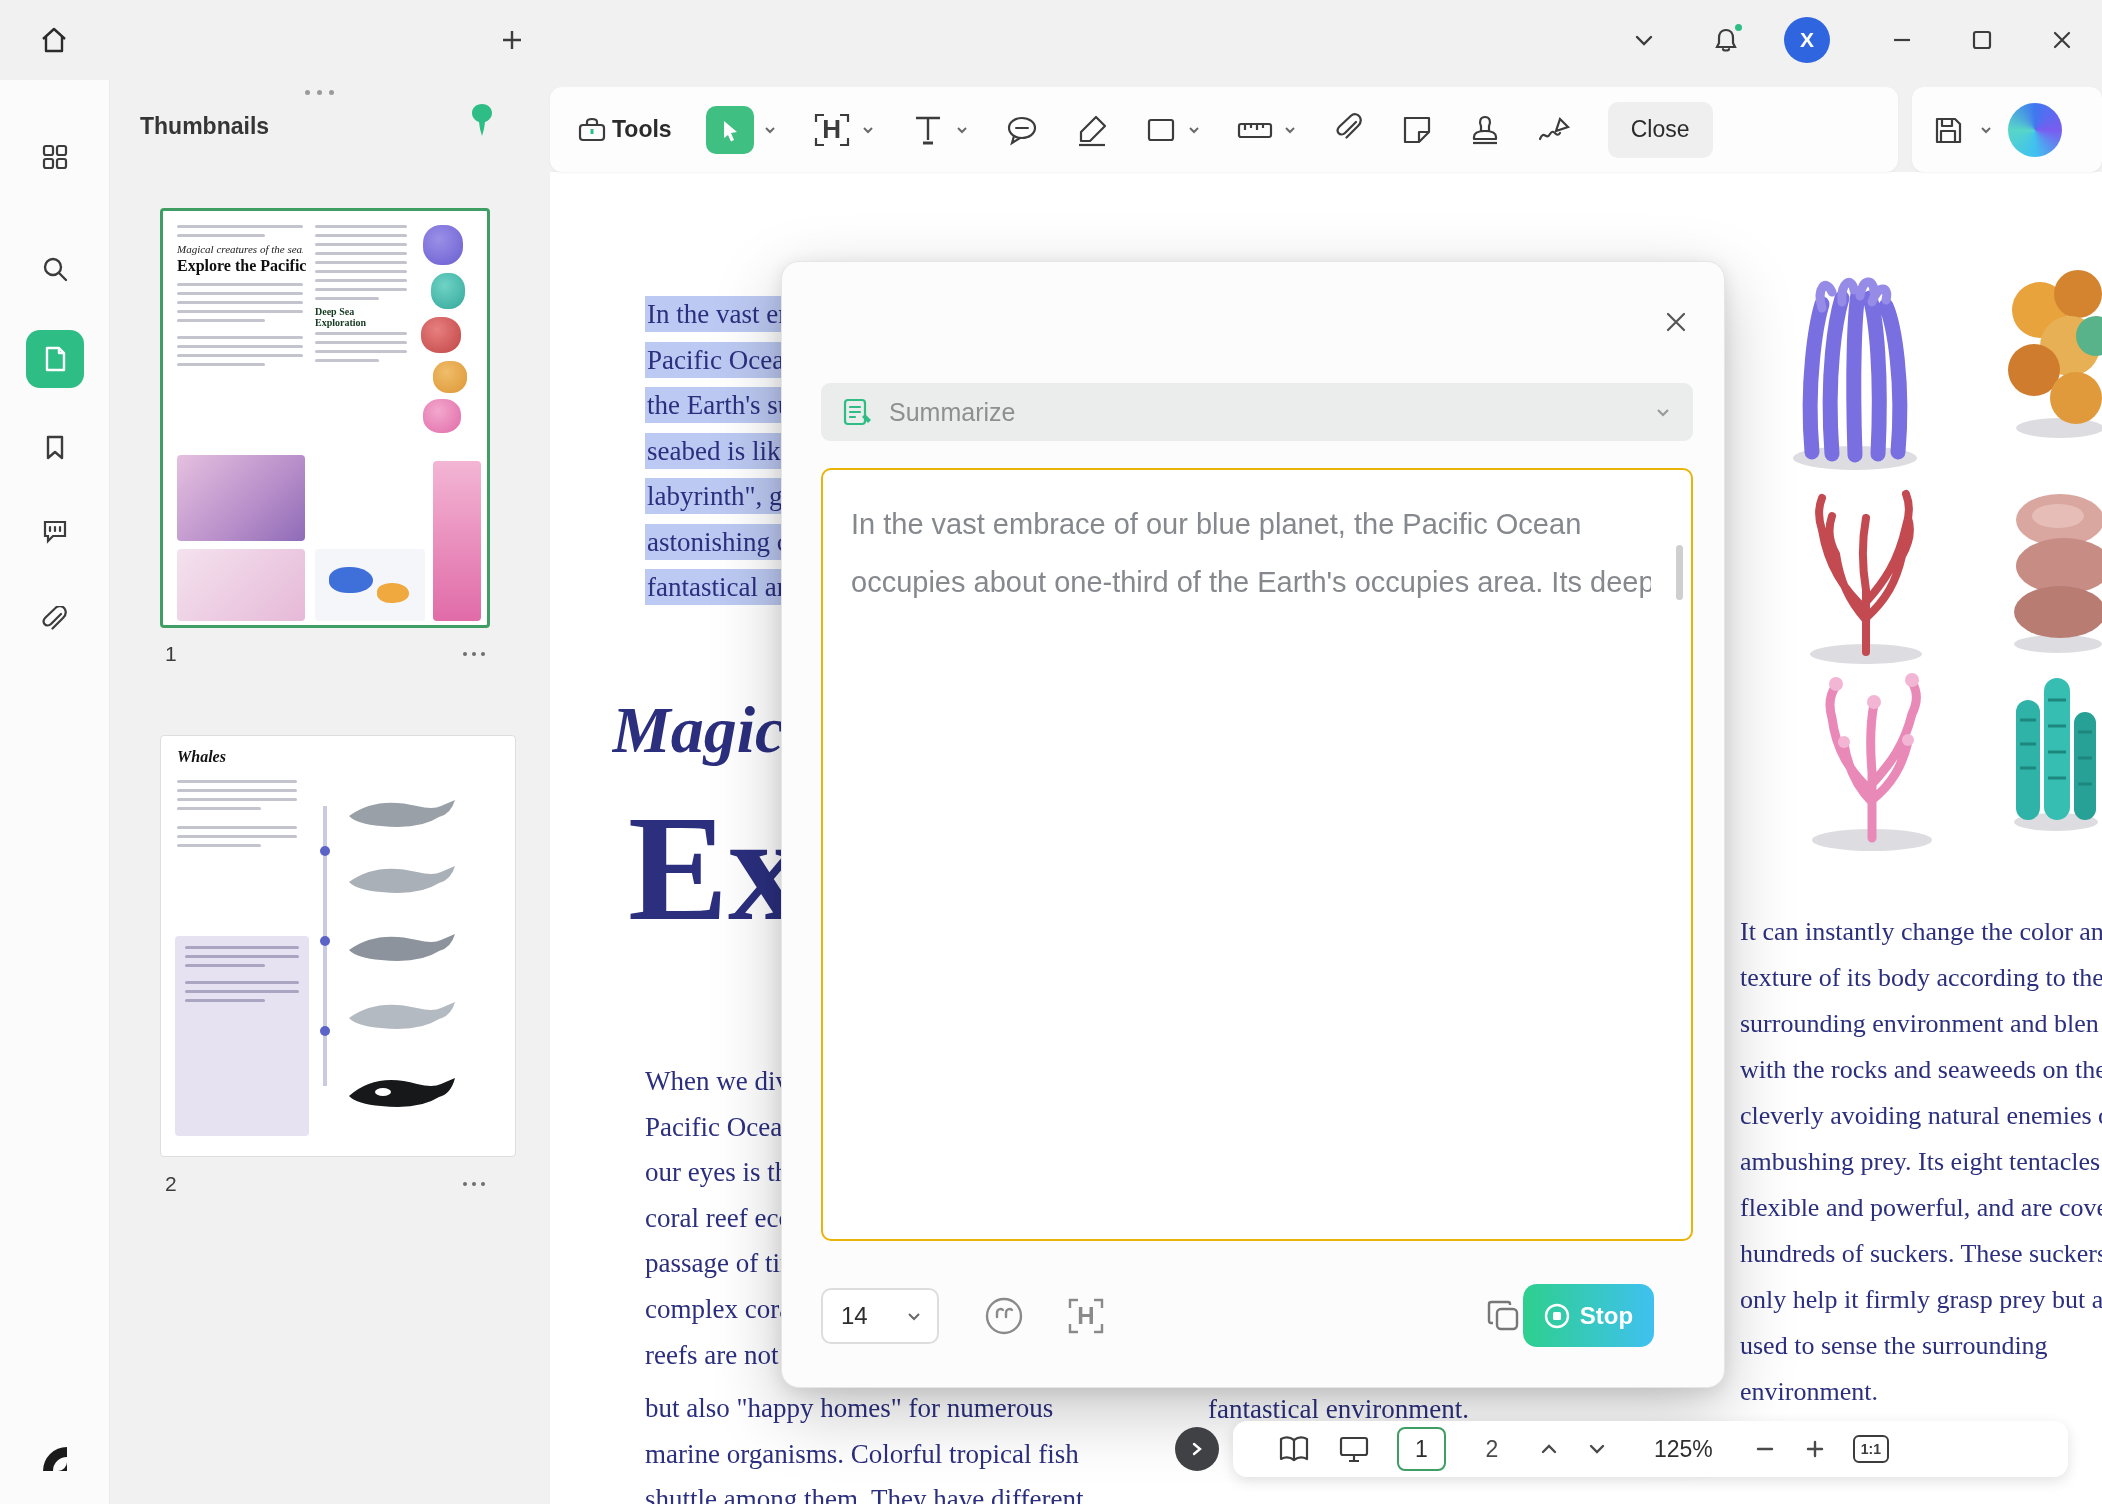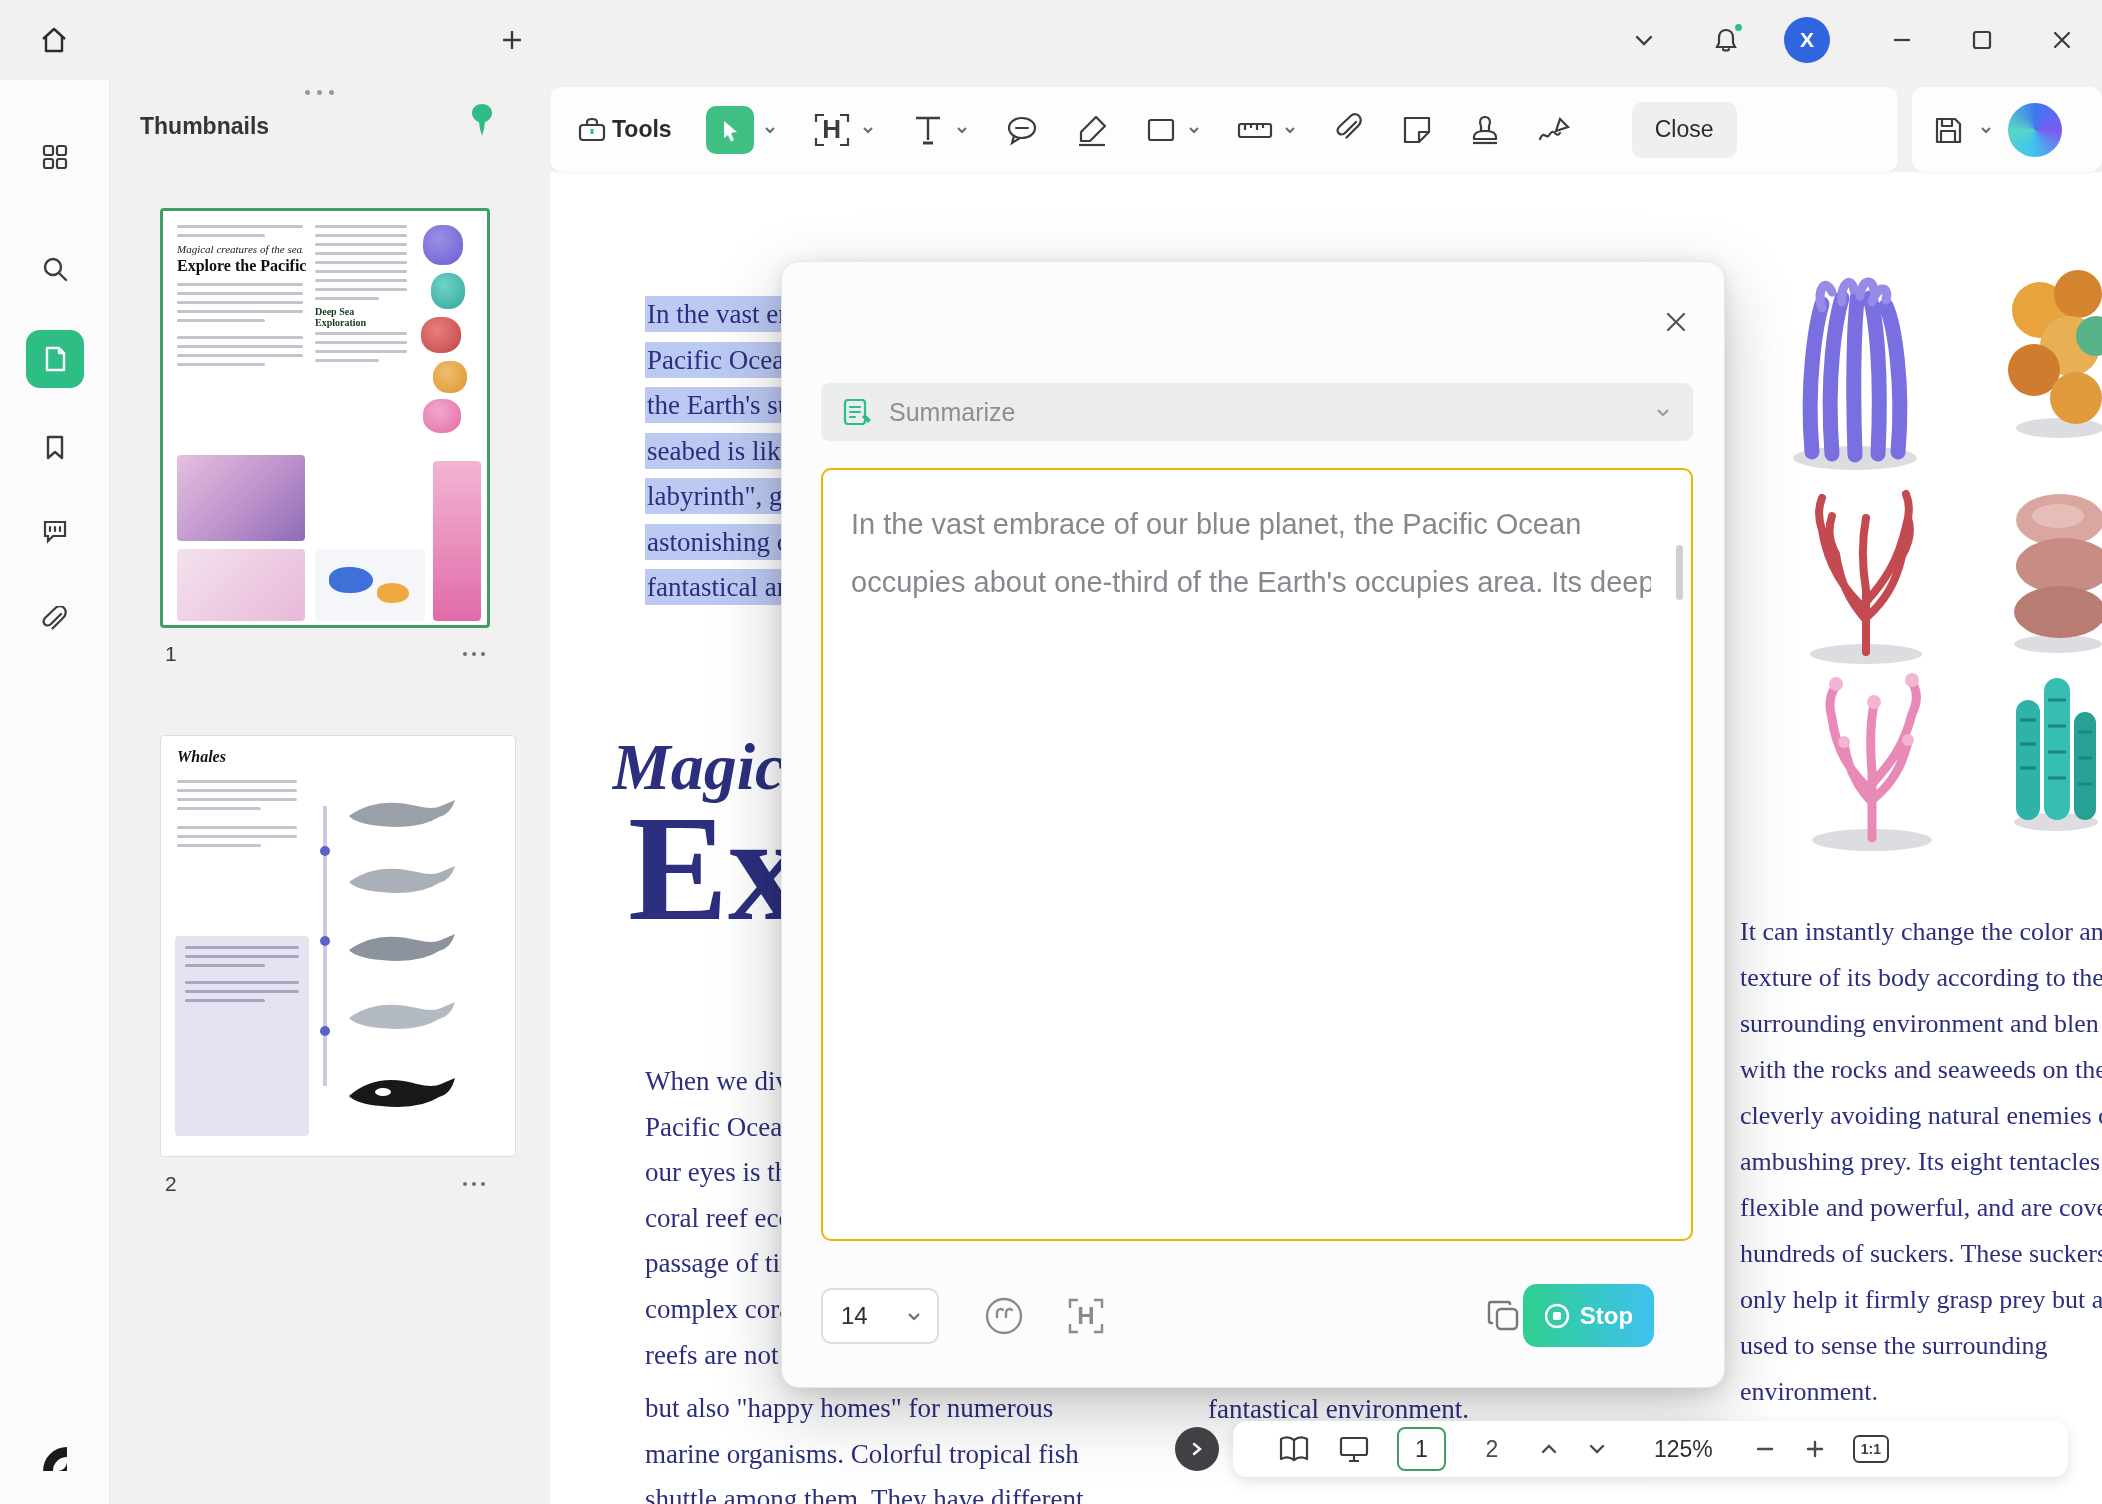--- a/index.html
+++ b/index.html
@@ -37,21 +37,21 @@
   .page-num { font-size:21px; color:#3c3c3c; }
   .row-dots { display:flex; gap:5px; }
   .row-dots i { width:4px; height:4px; border-radius:50%; background:#6e6e6e; }
   .blob { position:absolute; border-radius:45%; }
 
   
   .tbar { top:87px; height:85px; background:#fdfdfd; border-radius:12px; box-shadow:0 1px 2px rgba(0,0,0,0.05); }
   .tool-label { font-size:23px; font-weight:600; color:#2b2b2b; }
   .tool-icon { display:flex; align-items:center; justify-content:center; }
   .select-tool { width:48px; height:48px; border-radius:10px; background:#3fbf82; display:flex; align-items:center; justify-content:center; }
-  .close-btn { background:#efefef; border-radius:10px; font-size:23px; color:#2b2b2b; display:flex; align-items:center; justify-content:center;margin-left:24px; }
+  .close-btn { background:#efefef; border-radius:10px; font-size:23px; color:#2b2b2b; display:flex; align-items:center; justify-content:center; }
   .letter-icon { font-size:26px; font-weight:600; color:#3c3c3c; }
   .ai-circle { width:54px; height:54px; border-radius:50%; background:conic-gradient(#3f77f0,#7a5cf0,#3fc1f0,#58d6c8,#3f77f0); }
 
   
   #doc { left:550px; top:172px; width:1552px; height:1332px; background:#ffffff; }
   .serif { font-family:"Liberation Serif", serif; color:#2b2f7e; }
   .sel-line { left:95px; width:136px; height:36px; background:#bcc9f2; font-family:"Liberation Serif", serif; font-size:27px; color:#2b2f7e; white-space:nowrap; overflow:hidden; line-height:36px; padding-left:2px; }
   .body-line { left:95px; width:136px; font-family:"Liberation Serif", serif; font-size:27px; color:#2b2f7e; white-space:nowrap; overflow:hidden; line-height:36px; }
   .body-line.wide { width:740px; }
   .rcol-line { left:1190px; width:362px; font-family:"Liberation Serif", serif; font-size:26px; color:#2b2f7e; white-space:nowrap; overflow:hidden; line-height:36px; }
@@ -473,21 +473,21 @@
   <div id="doc" class="ab">
 
     <div class="ab sel-line" style="top:124px;">In the vast em</div>
     <div class="ab sel-line" style="top:170px;">Pacific Ocear</div>
     <div class="ab sel-line" style="top:215px;">the Earth's su</div>
     <div class="ab sel-line" style="top:261px;">seabed is like</div>
     <div class="ab sel-line" style="top:306px;">labyrinth", giv</div>
     <div class="ab sel-line" style="top:352px;">astonishing cr</div>
     <div class="ab sel-line" style="top:397px;">fantastical anc</div>
 
-    <div class="ab serif" style="left:62px;top:520px;width:172px;overflow:hidden;font-style:italic;font-weight:600;font-size:66px;white-space:nowrap;margin-top:37px;">Magic</div>
+    <div class="ab serif" style="left:62px;top:520px;width:172px;overflow:hidden;font-style:italic;font-weight:600;font-size:66px;white-space:nowrap;">Magic</div>
     <div class="ab serif" style="left:78px;top:610px;width:165px;overflow:hidden;font-weight:700;font-size:150px;white-space:nowrap;">Ex</div>
 
     <div class="ab body-line" style="top:891px;">When we dive</div>
     <div class="ab body-line" style="top:937px;">Pacific Ocear</div>
     <div class="ab body-line" style="top:982px;">our eyes is the</div>
     <div class="ab body-line" style="top:1028px;">coral reef eco</div>
     <div class="ab body-line" style="top:1073px;">passage of tin</div>
     <div class="ab body-line" style="top:1119px;">complex cora</div>
     <div class="ab body-line" style="top:1165px;">reefs are not c</div>
     <div class="ab body-line wide" style="top:1218px;">but also "happy homes" for numerous</div>

